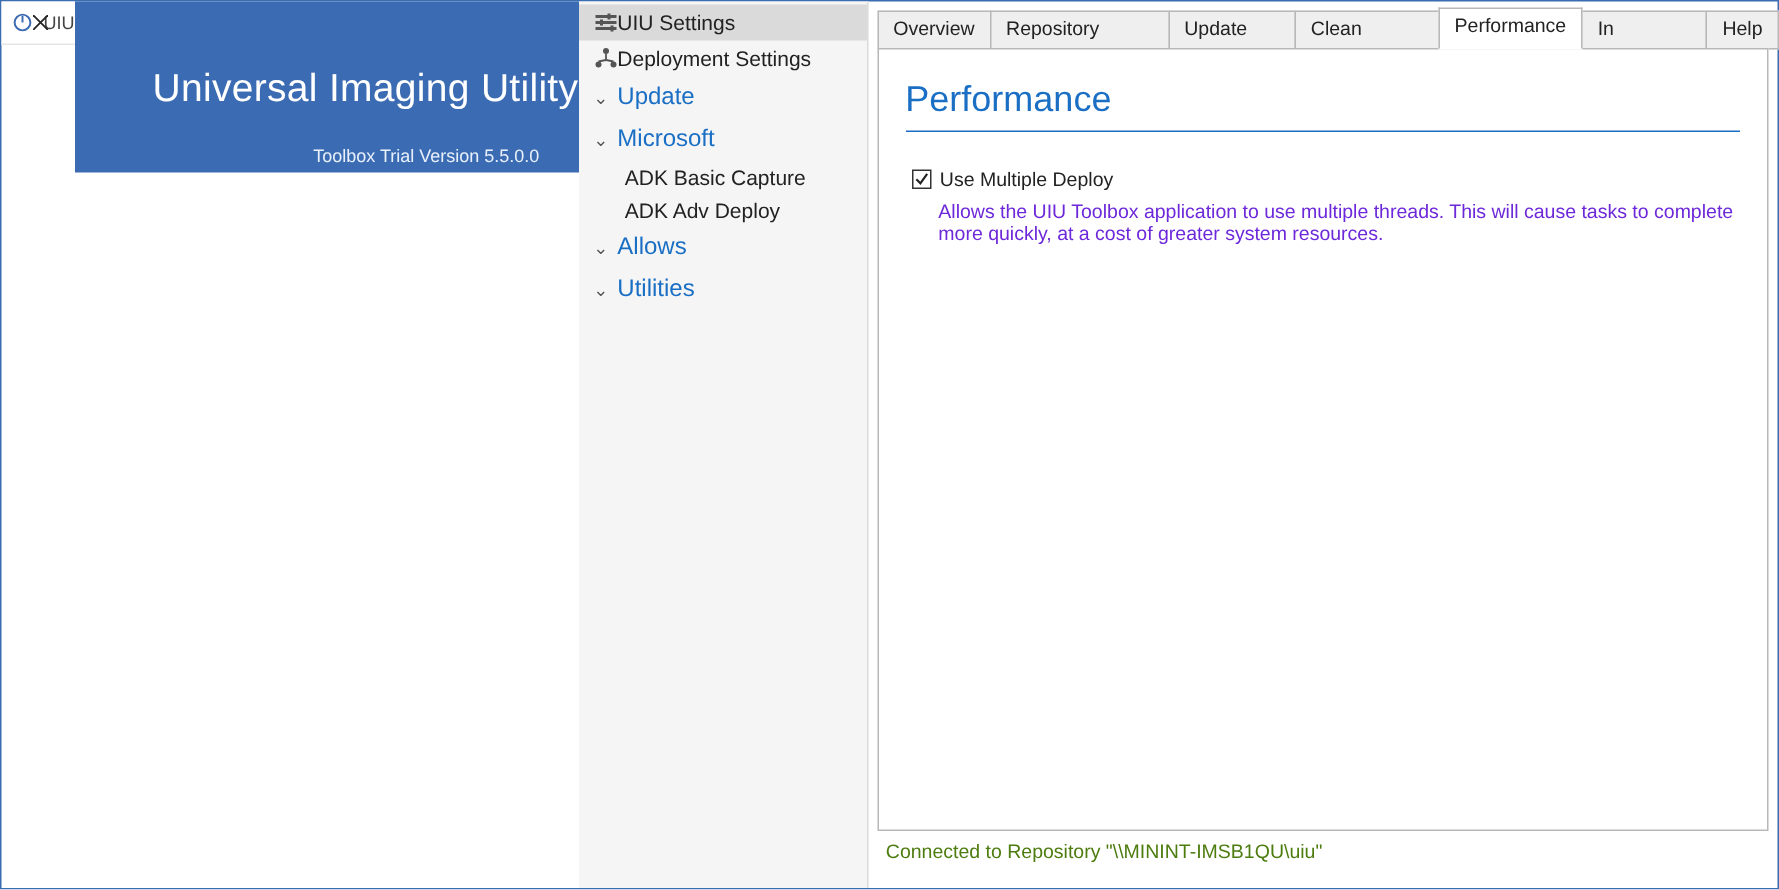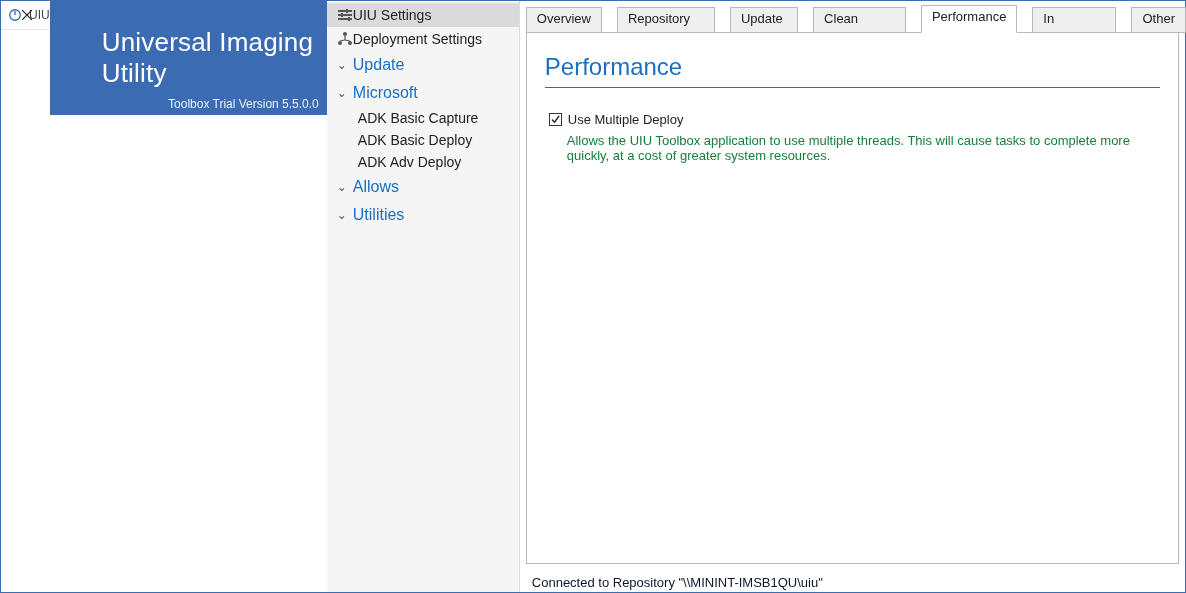--- a/index.html
+++ b/index.html
@@ -69,21 +69,21 @@
     color: #fff;
   }
   .banner .big {
     font-size: 26px;
     font-weight: 400;
     margin-left: 52px;
     letter-spacing: 0.2px;
   }
   .banner .ver {
     position: absolute;
-    right: 8px;
+    right: 26px;
     bottom: 4px;
     font-size: 12px;
     color: #e9f0fb;
   }
 
   
   .body {
     flex: 1;
     display: flex;
     min-height: 0;
@@ -140,21 +140,21 @@
     flex: 1;
     display: flex;
     flex-direction: column;
     min-width: 0;
   }
   .tabstrip {
     display: flex;
     align-items: flex-end;
     padding-left: 6px;
     padding-top: 10px;
-    gap: 16px;
+    gap: 0;
     height: 32px;
     box-sizing: border-box;
   }
   .tab {
     background: #efefef;
     border: 1px solid #b8b8b8;
     border-bottom: 1px solid #b8b8b8;
     padding: 2px 10px 2px 10px;
     font-size: 13px;
     color: #222;
@@ -202,32 +202,32 @@
     display:flex; align-items:center; justify-content:center;
     background:#fff;
     box-sizing: border-box;
   }
   .cbx svg { width: 9px; height: 9px; }
   .check-label { font-size: 13px; }
   .desc {
     margin-left: 22px;
     margin-top: 6px;
     font-size: 13px;
-    color: #15803d;
+    color: #6d28d9;
   }
 
   .statusbar {
     height: 20px;
     font-size: 13px;
-    color: #0f172a;
+    color: #4d7c0f;
     display:flex;
-    align-items:flex-end;
+    align-items:flex-start;
     padding-left: 6px;
     border-top: 0;
-    margin: 0 6px 2px 6px;
+    margin: 0 6px 12px 6px;
   }
 </style>
 </head>
 <body>
 
 <div class="window">
 
   <div class="titlebar">
     <span class="app-icon">
       <svg viewBox="0 0 16 16">
@@ -297,23 +297,20 @@
       </div>
 
       <div class="side-group">
         <span class="chev">⌄</span>
         <span>Microsoft</span>
       </div>
       <div class="side-sub">
         <span>ADK Basic Capture</span>
       </div>
       <div class="side-sub">
-        <span>ADK Basic Deploy</span>
-      </div>
-      <div class="side-sub">
         <span>ADK Adv Deploy</span>
       </div>
 
       <div class="side-group">
         <span class="chev">⌄</span>
         <span>Allows</span>
       </div>
 
       <div class="side-group">
         <span class="chev">⌄</span>
@@ -322,21 +319,21 @@
     </div>
 
     <div class="main">
       <div class="tabstrip">
         <div class="tab"><span>Overview</span></div>
         <div class="tab"><span>Repository Management</span></div>
         <div class="tab"><span>Update Imaging</span></div>
         <div class="tab"><span>Clean Mountpoints</span></div>
         <div class="tab active"><span>Performance</span></div>
         <div class="tab"><span>In Repository</span></div>
-        <div class="tab"><span>Other</span></div>
+        <div class="tab"><span>Help</span></div>
       </div>
 
       <div class="tabcontent">
         <div class="page-title">Performance</div>
         <div class="hr"></div>
 
         <div class="check-row">
           <span class="cbx">
             <svg viewBox="0 0 10 10">
                 <polyline points="1,5 4,8 9,1" fill="none" stroke="#222" stroke-width="1.6"></polyline>

